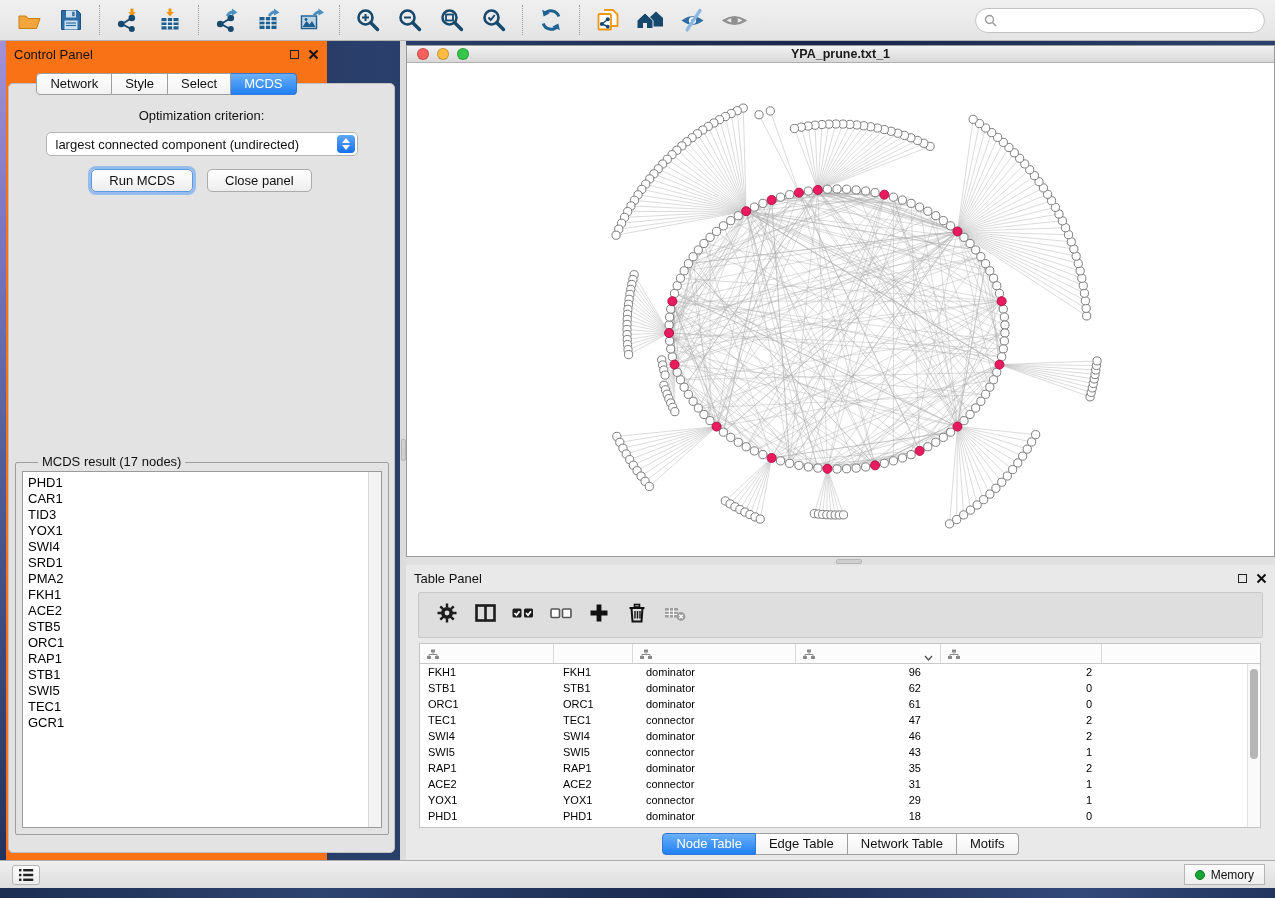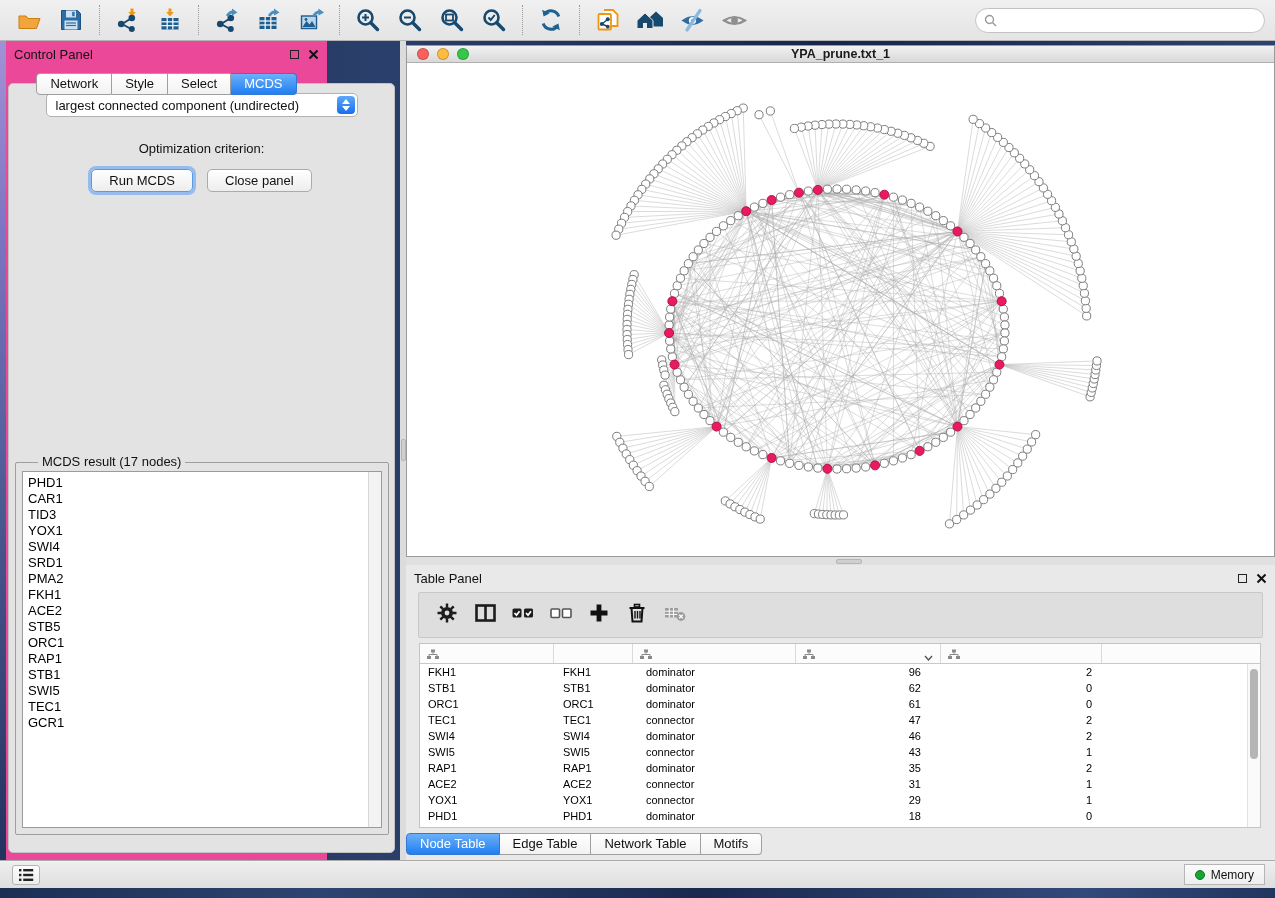--- a/index.html
+++ b/index.html
@@ -17,21 +17,21 @@
     border-radius:13px; display:flex; align-items:center; padding:0 8px; }
   #search-box input { border:none; outline:none; flex:1; font-size:12px; background:transparent; margin-left:5px; }
 
   
   #wall-left { position:absolute; left:0; top:41px; width:6px; height:847px;
     background:linear-gradient(180deg,#a violet); background:linear-gradient(180deg,#a391d6 0%,#7d76c2 22%,#4a5a92 55%,#20305a 100%); }
   #wall-bottom { position:absolute; left:0; top:888px; width:1275px; height:10px;
     background:linear-gradient(90deg,#1c2e52,#2e4470 25%,#1a294e 55%,#33497a 85%,#22355e); }
 
   
-  #control-panel { position:absolute; left:6px; top:41px; width:321px; height:819px; background:#ec4899; }
+  #control-panel { position:absolute; left:6px; top:41px; width:321px; height:819px; background:#f97316; }
   .panel-head { height:24px; display:flex; align-items:center; padding:2px 8px 0 8px; font-size:13px; color:#111; }
   .panel-head .ph-icons { margin-left:auto; display:flex; align-items:center; gap:9px; }
   .float-box { width:9px; height:9px; border:1.5px solid #222; display:inline-block; }
   .close-x { font-size:15px; font-weight:700; color:#111; line-height:10px; }
   #cp-tabs { position:absolute; left:0; top:32px; width:100%; display:flex; justify-content:center; z-index:3; }
   .seg { display:flex; }
   .seg .tab { border:1px solid #9f9f9f; border-left:none; background:linear-gradient(#ffffff,#f2f2f2);
     font-size:13px; color:#111; padding:2px 13px 3px 13px; cursor:default; }
   .seg .tab:first-child { border-left:1px solid #9f9f9f; border-radius:4px 0 0 4px; }
   .seg .tab:last-child { border-radius:0 4px 4px 0; }
@@ -85,21 +85,21 @@
   .hcell { position:relative; display:flex; align-items:center; justify-content:center; border-right:1px solid #dadada; }
   .hcell .h-tree { position:absolute; left:7px; top:5px; }
   .hcell .h-sort { position:absolute; right:7px; top:7px; }
   .hcell.hfill { border-right:none; }
   #tbl-body { font-size:11px; color:#000; }
   .trow { display:grid; height:16px; align-items:center; }
   .c-shared { padding-left:8px; } .c-name { padding-left:9px; } .c-role { padding-left:13px; }
   .c-succ { text-align:right; padding-right:20px; } .c-pred { text-align:right; padding-right:10px; }
   #tbl-scroll { position:absolute; right:0; top:20px; width:13px; bottom:0; background:#fafafa; border-left:1px solid #e2e2e2; }
   #tbl-thumb { position:absolute; left:2px; top:5px; width:8px; height:90px; background:#b5b5b5; border-radius:4px; }
-  #tp-tabs { position:absolute; left:0; top:268px; width:100%; display:flex; }
+  #tp-tabs { position:absolute; left:0; top:268px; width:100%; display:flex; justify-content:center; }
 
   
   #status-bar { position:absolute; left:0; top:860px; width:1275px; height:28px;
     background:linear-gradient(#efefef,#dedede); border-top:1px solid #ababab; display:flex; align-items:center; padding:0 10px 0 12px; }
   #panel-menu-btn { width:28px; height:20px; background:linear-gradient(#fdfdfd,#ededed); border:1px solid #b5b5b5;
     border-radius:3px; display:flex; align-items:center; justify-content:center; }
   #memory-btn { margin-left:auto; height:21px; background:linear-gradient(#fbfbfb,#eeeeee); border:1px solid #b5b5b5;
     border-radius:0; display:flex; align-items:center; gap:6px; padding:0 10px; font-size:12px; color:#111; }
   #memory-dot { width:10px; height:10px; border-radius:50%; background:#18a335; border:1px solid #0e7a24; }
 </style>
@@ -320,28 +320,28 @@
         </svg>
     </span>
   </div>
   <div id="cp-tabs" class="seg">
       <div class="tab">Network</div>
       <div class="tab">Style</div>
       <div class="tab">Select</div>
       <div class="tab selected">MCDS</div>
     </div>
   <div id="cp-box">
+    <div id="opt-label">Optimization criterion:</div>
     <div id="criterion-select">
       <span>largest connected component (undirected)</span>
       <span class="stepper">
           <span class="tri-up"></span>
           <span class="tri-down"></span>
         </span>
     </div>
-    <div id="opt-label">Optimization criterion:</div>
     <div id="cp-buttons">
       <div class="mac-btn focused">Run MCDS</div>
       <div class="mac-btn">Close panel</div>
     </div>
     <div id="mcds-fieldset">
       <span id="mcds-legend">MCDS result (17 nodes)</span>
       <div id="mcds-list-box">
         <div id="mcds-list">
             <div>PHD1</div>
             <div>CAR1</div>

